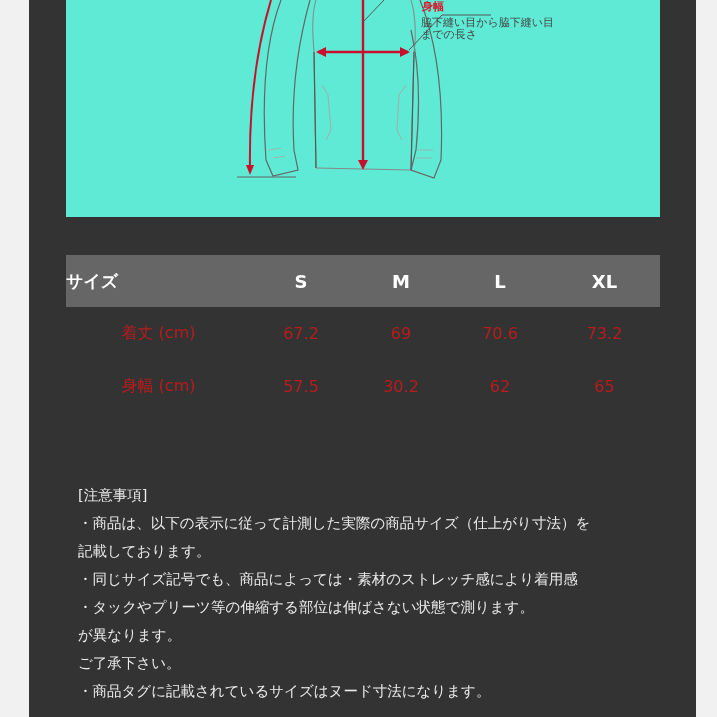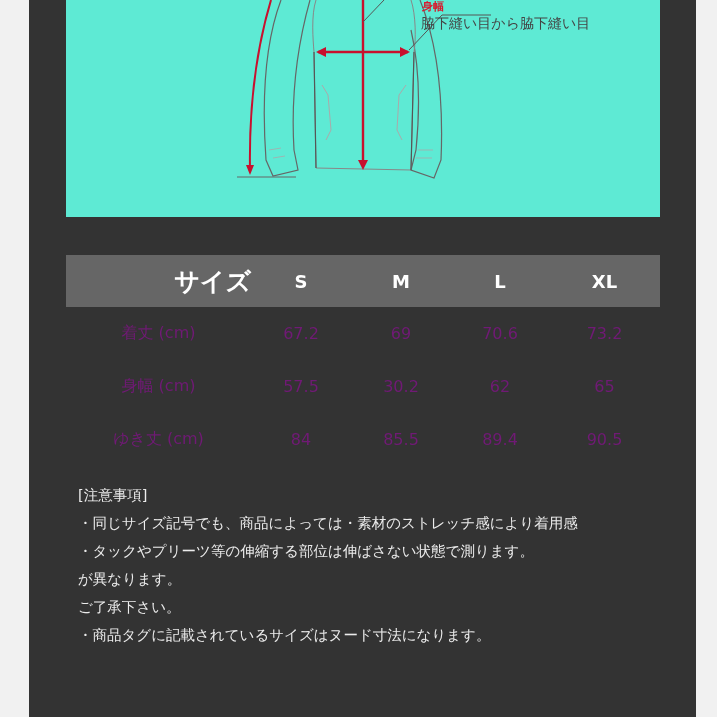--- a/index.html
+++ b/index.html
@@ -15,34 +15,34 @@
   .diagram {
     position:absolute; left:66px; top:0; width:594px; height:217px;
     background:#5eead4;
   }
   .diagram svg { position:absolute; left:0; top:0; }
   .callout-title {
     position:absolute; left:356px; top:0px; font-size:11px; font-weight:bold;
     color:#d8192c; line-height:14px;
   }
   .callout-text {
-    position:absolute; left:355px; top:17px; font-size:14px; color:#444;
+    position:absolute; left:355px; top:17px; font-size:11px; color:#444;
     line-height:12px; width:180px;
   }
   .size-table {
     position:absolute; left:66px; top:255px; width:594px;
     border-collapse:collapse;
   }
   .size-table th {
     background:#666666; color:#ffffff; font-weight:bold; font-size:18px;
     height:52px; padding:0; text-align:center;
   }
-  .size-table th.label { text-align:right; font-size:25px; }
+  .size-table th.label { text-align:left; font-size:17px; }
   .size-table td {
-    color:#701a75; font-size:16px; height:53px; text-align:center; padding:0;
+    color:#b91c1c; font-size:16px; height:53px; text-align:center; padding:0;
   }
   .size-table td.label { text-align:center; }
   .size-table .c0 { width:185px; }
   .size-table .c1 { width:100px; }
   .size-table .c2 { width:100px; }
   .size-table .c3 { width:98px; }
   .size-table .c4 { width:111px;margin-top:8px; }
   .notes {
     position:absolute; left:78px; top:481px; width:590px;
     color:#ececec; font-size:14.5px; line-height:28px;
@@ -78,20 +78,21 @@
     <line x1="252" y1="52" x2="342" y2="52" stroke="#c8102e" stroke-width="2.4"></line>
     <polygon points="250,52 260,47 260,57" fill="#c8102e"></polygon>
     <polygon points="344,52 334,47 334,57" fill="#c8102e"></polygon>
 
     <line x1="297" y1="22" x2="318" y2="0" stroke="#555" stroke-width="1"></line>
     <polyline points="343,50 376,15 425,15" fill="none" stroke="#555" stroke-width="1"></polyline>
   </svg>
   <div class="callout-title">身幅</div>
   <div class="callout-text">
     <div>脇下縫い目から脇下縫い目</div>
+    <div>までの長さ</div>
   </div>
 </div>
 
 <table class="size-table">
   <thead>
     <tr>
       <th class="label c0">サイズ</th>
       <th class="c1">S</th>
       <th class="c2">M</th>
       <th class="c3">L</th>
@@ -106,30 +107,25 @@
       <td>70.6</td>
       <td>73.2</td>
     </tr>
     <tr>
       <td class="label">身幅 (cm)</td>
       <td>57.5</td>
       <td>30.2</td>
       <td>62</td>
       <td>65</td>
     </tr>
-    <tr>
-      <td class="label">ゆき丈 (cm)</td>
-      <td>84</td>
-      <td>85.5</td>
-      <td>89.4</td>
-      <td>90.5</td>
-    </tr>
   </tbody>
 </table>
 
 <div class="notes">
   <div>[注意事項]</div>
+  <div>・商品は、以下の表示に従って計測した実際の商品サイズ（仕上がり寸法）を</div>
+  <div>記載しております。</div>
   <div>・同じサイズ記号でも、商品によっては・素材のストレッチ感により着用感</div>
   <div>・タックやプリーツ等の伸縮する部位は伸ばさない状態で測ります。</div>
   <div>が異なります。</div>
   <div>ご了承下さい。</div>
   <div>・商品タグに記載されているサイズはヌード寸法になります。</div>
 </div>
 
 </body></html>

